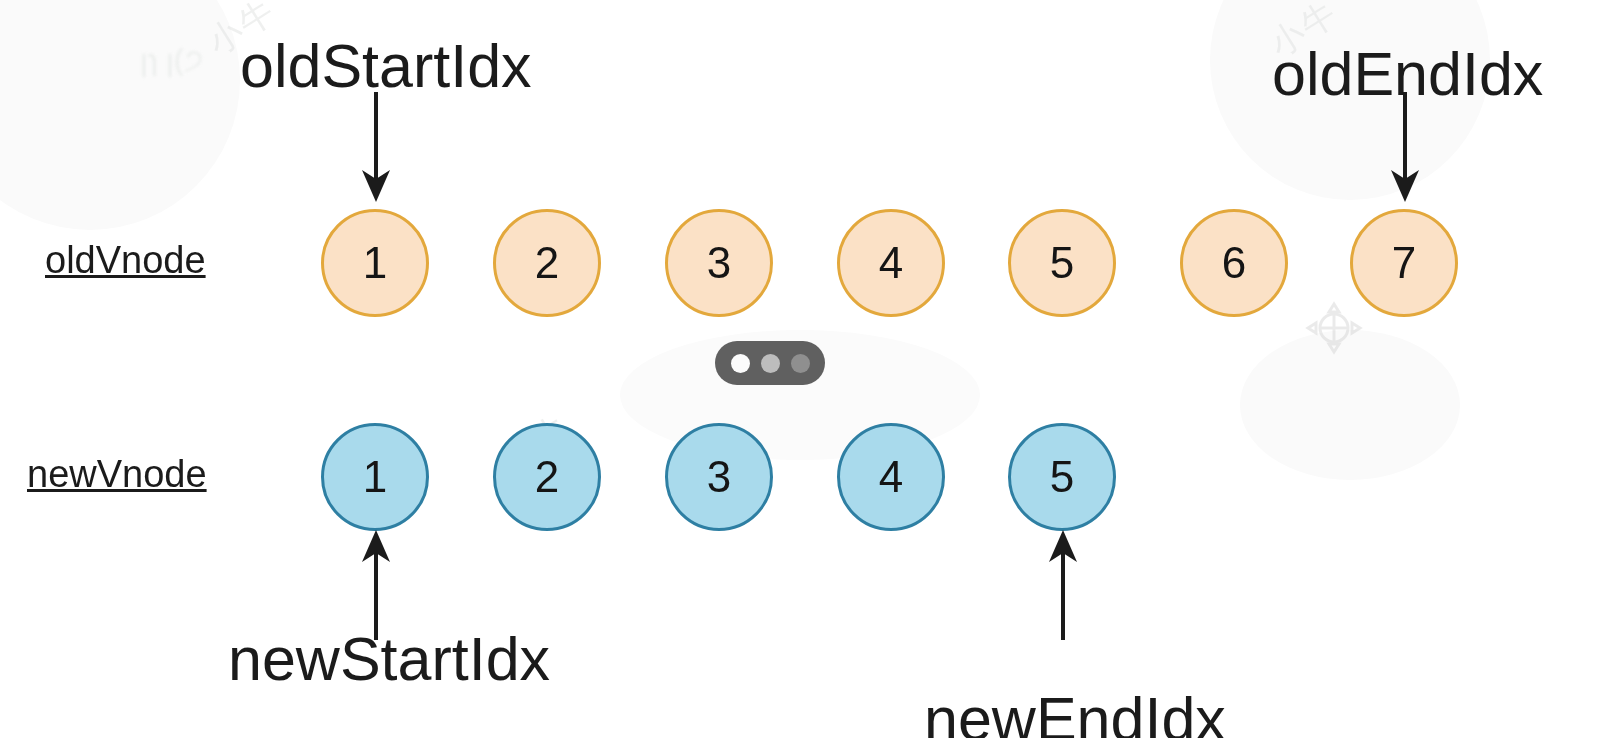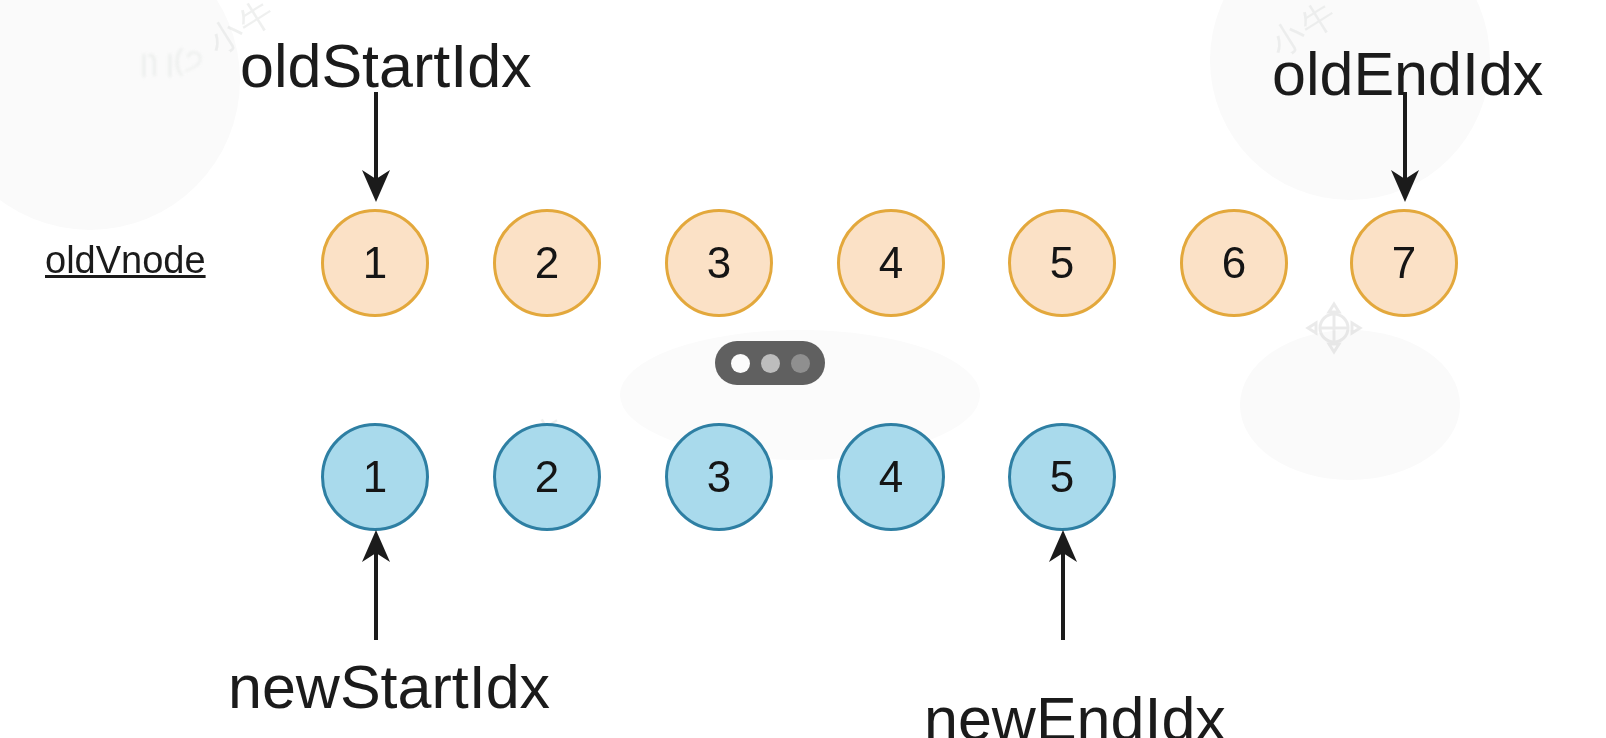--- a/index.html
+++ b/index.html
@@ -173,20 +173,21 @@
   <div class="node node-old" style="left:1350px; top:209px;">
     <span>7</span>
   </div>
 
   <div class="pill" style="left:715px; top:341px; width:110px; height:44px; background:#606060;">
     <span class="pill-dot" style="background:#fbfbfb;"></span>
     <span class="pill-dot" style="background:#bdbdbd;"></span>
     <span class="pill-dot" style="background:#8f8f8f;"></span>
   </div>
 
+  <div class="lbl lbl-row" style="left:27px; top:455px;">newVnode</div>
 
   <div class="node node-new" style="left:321px; top:423px;">
     <span>1</span>
   </div>
   <div class="node node-new" style="left:493px; top:423px;">
     <span>2</span>
   </div>
   <div class="node node-new" style="left:665px; top:423px;">
     <span>3</span>
   </div>
@@ -200,17 +201,17 @@
   <svg class="arrow" style="left:357px; top:528px;" width="38" height="112" viewBox="0 0 38 112">
     <line x1="19" y1="112" x2="19" y2="22" stroke="#1b1b1b" stroke-width="4"></line>
     <path d="M19 2 L5 34 L19 25 L33 34 Z" fill="#1b1b1b"></path>
   </svg>
 
   <svg class="arrow" style="left:1044px; top:528px;" width="38" height="112" viewBox="0 0 38 112">
     <line x1="19" y1="112" x2="19" y2="22" stroke="#1b1b1b" stroke-width="4"></line>
     <path d="M19 2 L5 34 L19 25 L33 34 Z" fill="#1b1b1b"></path>
   </svg>
 
-  <div class="lbl lbl-idx" style="left:228px; top:657px;">newStartIdx</div>
+  <div class="lbl lbl-idx" style="left:228px; top:629px;">newStartIdx</div>
 
   <div class="lbl lbl-idx" style="left:924px; top:661px;margin-top:28px;">newEndIdx</div>
 
 </div>
 
 </body></html>

